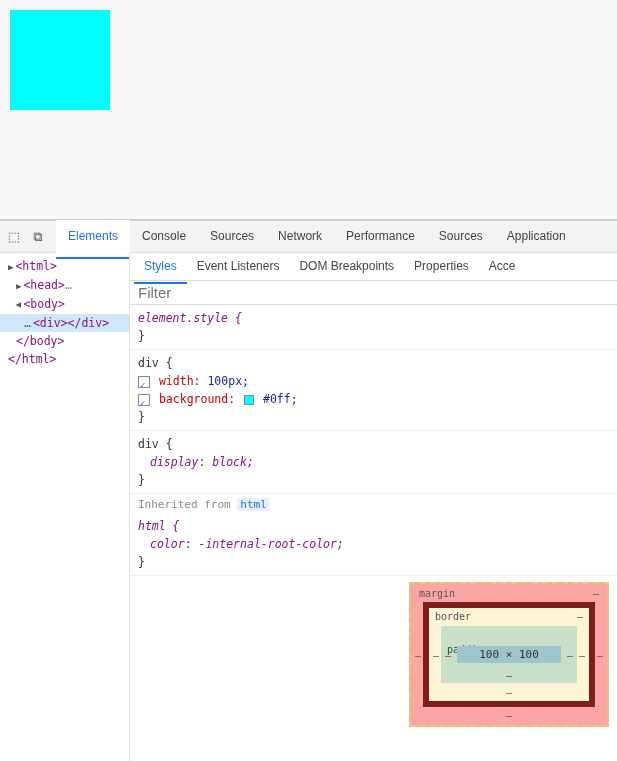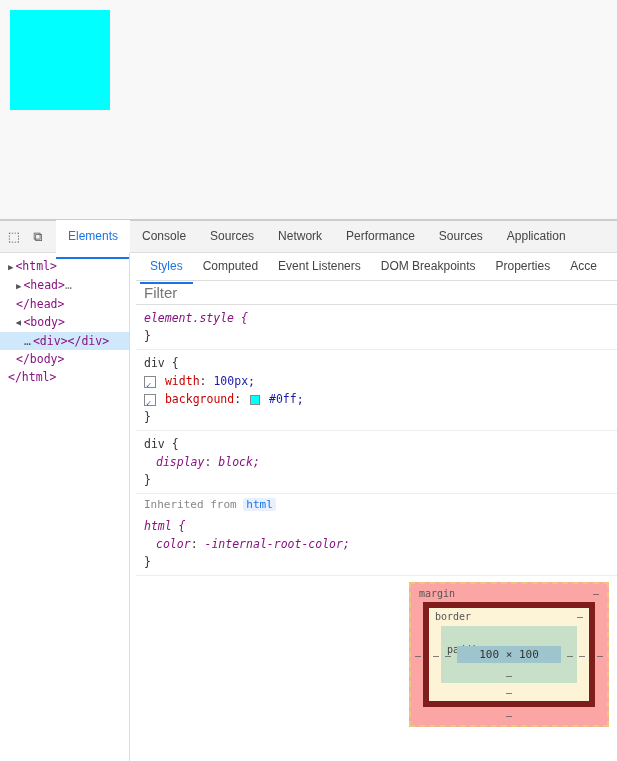--- a/index.html
+++ b/index.html
@@ -96,21 +96,20 @@
     .sub-tab.active {
       color: #1a73e8;
       border-bottom: 2px solid #1a73e8;
     }
 
     
     .content-area {
       display: flex;
       flex: 1;
       overflow: hidden;
-      gap: 6px;
     }
 
     
     .dom-panel {
       width: 130px;
       min-width: 130px;
       border-right: 1px solid #ddd;
       font-family: monospace;
       font-size: 11.5px;
       padding: 4px 0;
@@ -310,41 +309,37 @@
   <div class="content-area">
 
     <div class="dom-panel">
       <div class="dom-line">
         <span class="triangle">▶</span><span class="dom-tag">&lt;html&gt;</span>
       </div>
       <div class="dom-line" style="padding-left:16px">
         <span class="triangle">▶</span><span class="dom-tag">&lt;head&gt;</span><span class="dom-ellipsis">…</span>
       </div>
       <div class="dom-line" style="padding-left:16px">
-        <span class="dom-tag">&lt;/head&gt;</span>
-      </div>
-      <div class="dom-line" style="padding-left:16px">
         <span class="triangle open">▼</span><span class="dom-tag">&lt;body&gt;</span>
       </div>
       <div class="dom-line selected" style="padding-left:24px">
         <span class="dom-dots-prefix">…</span><span class="dom-tag">&lt;div&gt;&lt;/div&gt;</span>
       </div>
       <div class="dom-line" style="padding-left:16px">
         <span class="dom-tag">&lt;/body&gt;</span>
       </div>
       <div class="dom-line" style="padding-left:8px">
         <span class="dom-tag">&lt;/html&gt;</span>
       </div>
     </div>
 
     <div style="display:flex;flex-direction:column;flex:1;overflow:hidden;">
 
       <div class="sub-tabs-row">
         <div class="sub-tab active">Styles</div>
-        <div class="sub-tab">Computed</div>
         <div class="sub-tab">Event Listeners</div>
         <div class="sub-tab">DOM Breakpoints</div>
         <div class="sub-tab">Properties</div>
         <div class="sub-tab">Acce</div>
       </div>
 
       <div class="styles-panel">
 
         <div class="filter-bar">
           <input class="filter-input" type="text" placeholder="Filter" style="">

